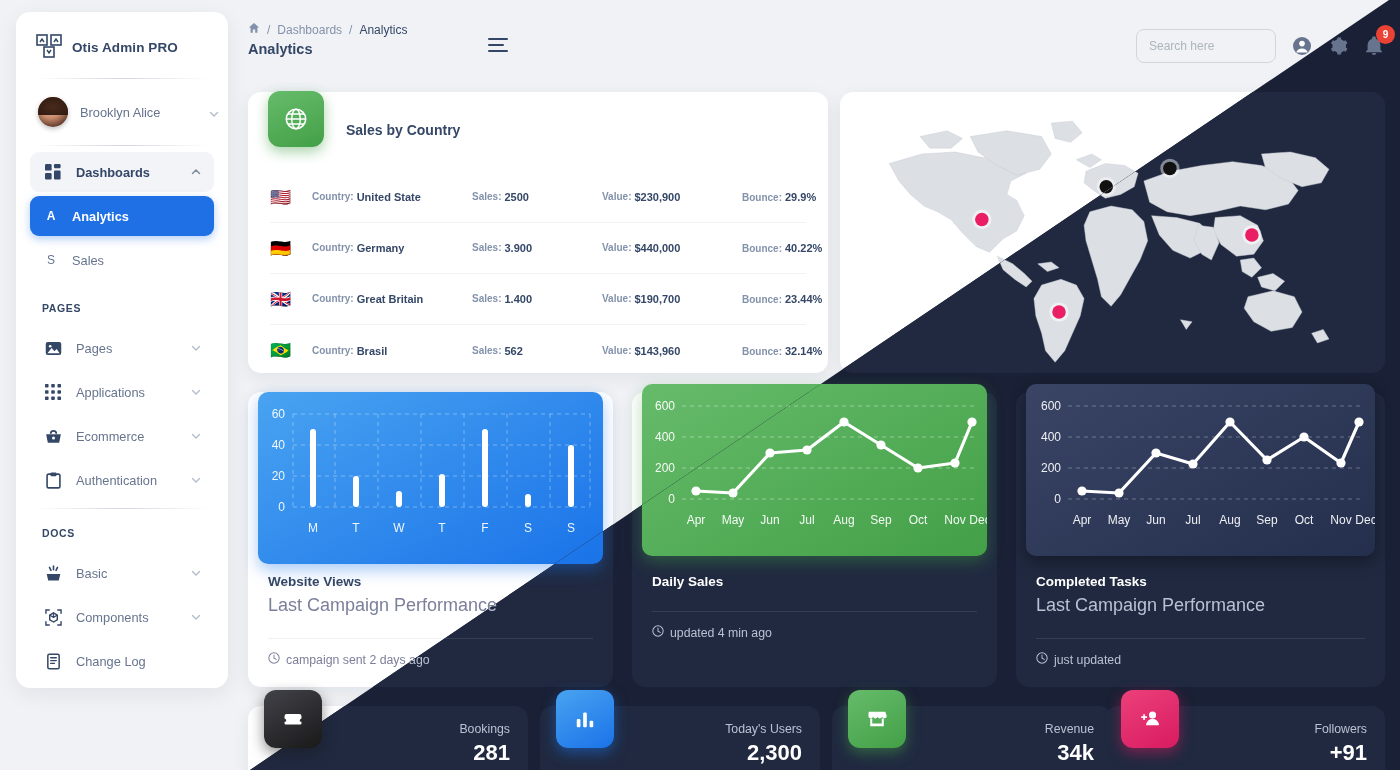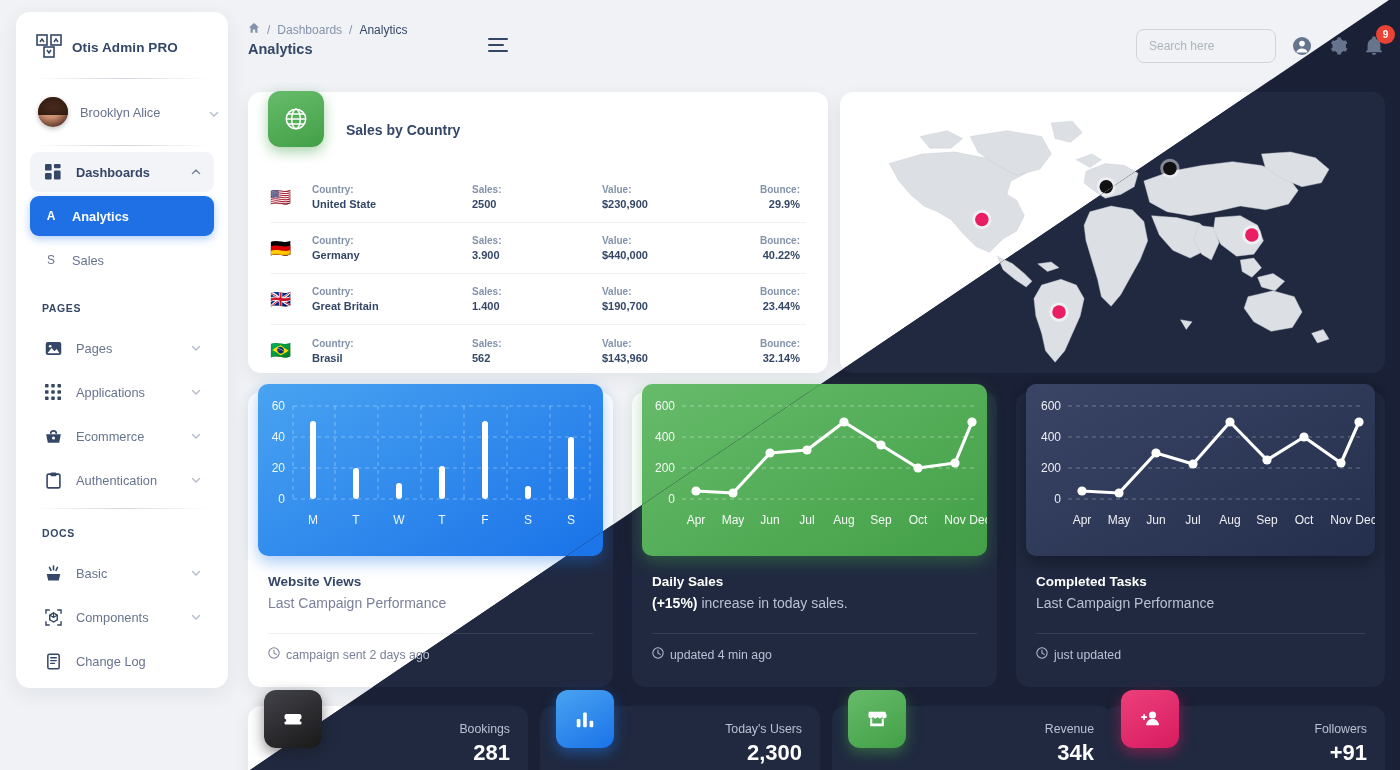--- a/index.html
+++ b/index.html
@@ -134,21 +134,21 @@
     display: flex; align-items: center; justify-content: center;
   }
   .sbc-title { font-size: 14px; font-weight: bold; color: #344767; text-align: center; }
   .dark-layer .sbc-title { color: #fff; }
 
   .ctable { padding: 4px 22px 0 22px; }
   .crow { display: flex; align-items: center; height: 51px; border-bottom: 1px solid #f1f2f6; }
   .crow:last-child { border-bottom: none; }
   .dark-layer .crow { border-bottom-color: rgba(255,255,255,.08); }
   .flag { width: 26px; flex: 0 0 42px; font-size: 17px; line-height: 1; }
-  .cell { display: flex; flex-direction: column; gap: 3px; }
+  .cell { display: flex; gap: 3px; }
   .cell .k { font-size: 10px; font-weight: bold; color: #8392ab; }
   .dark-layer .cell .k { color: #b9c1d3; }
   .cell .v { font-size: 11px; font-weight: 600; color: #344767; }
   .dark-layer .cell .v { color: #fff; }
   .c-country { flex: 0 0 160px; align-items: flex-start; }
   .c-sales   { flex: 0 0 130px; align-items: flex-start; }
   .c-value   { flex: 0 0 140px; align-items: flex-start; }
   .c-bounce  { flex: 1; align-items: flex-end; padding-right: 6px; }
 
   
@@ -158,30 +158,30 @@
   
   .ccard { top: 392px; height: 295px; }
   .cc1 { left: 248px; width: 365px; }
   .cc2 { left: 632px; width: 365px; }
   .cc3 { left: 1016px; width: 369px; }
 
   .chart-box {
     position: absolute; left: 10px; top: -8px; right: 10px; height: 172px;
     border-radius: 10px; overflow: hidden;
   }
-  .cc1 .chart-box { background: linear-gradient(150deg,#49a3f1 0%,#1a73e8 100%); box-shadow: 0 6px 16px rgba(26,115,232,.38); }
+  .cc1 .chart-box { background: linear-gradient(150deg,#49a3f1 0%,#1a73e8 100%); box-shadow: 0 6px 16px rgba(26,115,232,.38); margin-top: 8px; }
   .cc2 .chart-box { background: linear-gradient(150deg,#66bb6a 0%,#43a047 100%); box-shadow: 0 6px 16px rgba(67,160,71,.38); }
   .cc3 .chart-box { background: linear-gradient(150deg,#3a4566 0%,#242f4d 100%); box-shadow: 0 6px 16px rgba(0,0,0,.35); }
   .dark-layer .cc1 .chart-box,
   .dark-layer .cc2 .chart-box { }
 
   .cc-body { position: absolute; left: 20px; right: 20px; top: 182px; }
   .cc-title { font-size: 13.5px; font-weight: bold; color: #344767; }
   .dark-layer .cc-title { color: #fff; }
-  .cc-sub { margin-top: 6px; font-size: 14px; color: #7b809a; }
+  .cc-sub { margin-top: 6px; font-size: 18px; color: #7b809a; }
   .dark-layer .cc-sub { color: #b9c1d3; }
   .cc-sub b { color: #344767; }
   .dark-layer .cc-sub b { color: #fff; }
   .cc-rule { margin-top: 22px; height: 1px; background: #f0f1f4; }
   .dark-layer .cc-rule { background: rgba(255,255,255,.1); }
   .cc-foot { margin-top: 13px; font-size: 12.3px; color: #7b809a; display: flex; align-items: center; gap: 6px; }
   .dark-layer .cc-foot { color: #b9c1d3; }
 
   
   .scard { top: 706px; height: 112px; }
@@ -1257,23 +1257,20 @@
             <text x="202" y="140">Aug</text>
             <text x="239" y="140">Sep</text>
             <text x="276" y="140">Oct</text>
             <text x="313" y="140">Nov</text>
             <text x="338" y="140">Dec</text>
           </g>
         </svg>
       </div>
       <div class="cc-body">
         <div class="cc-title">Daily Sales</div>
-        <div class="cc-sub">
-          <b>(+15%)</b><span> increase in today sales.</span>
-        </div>
         <div class="cc-rule"></div>
         <div class="cc-foot">
           <span>
             <svg viewBox="0 0 13 13" width="12" height="12">
               <circle cx="6.5" cy="6.5" r="5.6" fill="none" stroke="currentColor" stroke-width="1.1"></circle>
               <path d="M6.5 3.3 V6.6 L8.9 8" fill="none" stroke="currentColor" stroke-width="1.1" stroke-linecap="round"></path>
             </svg>
           </span>
           <span>updated 4 min ago</span>
         </div>

